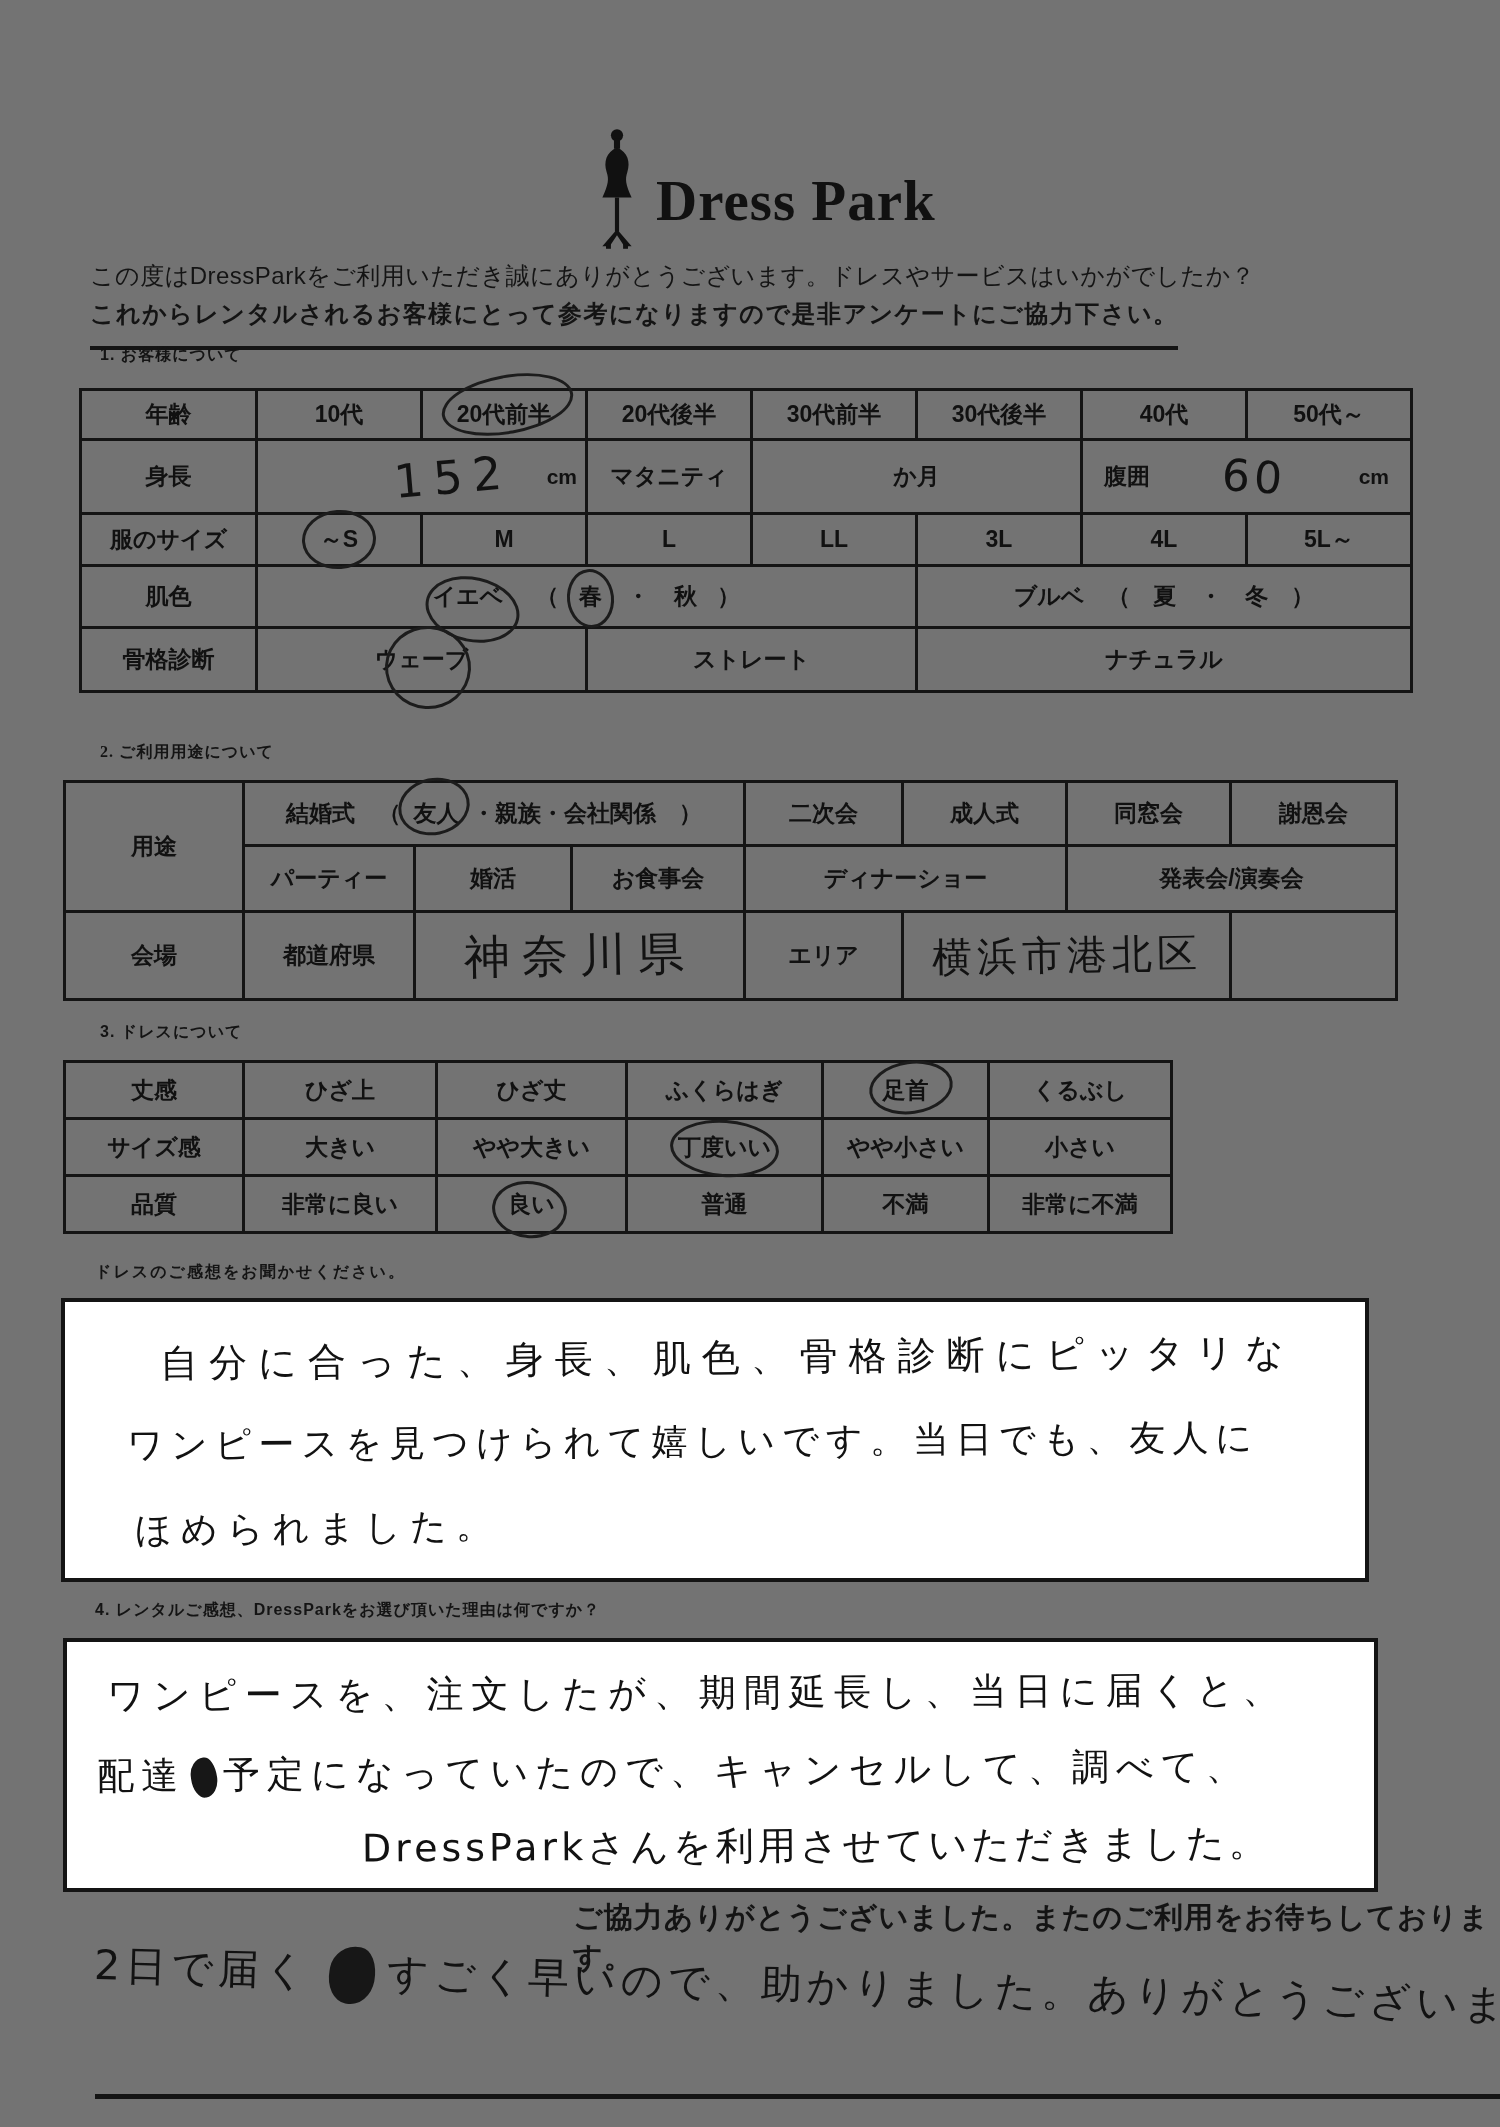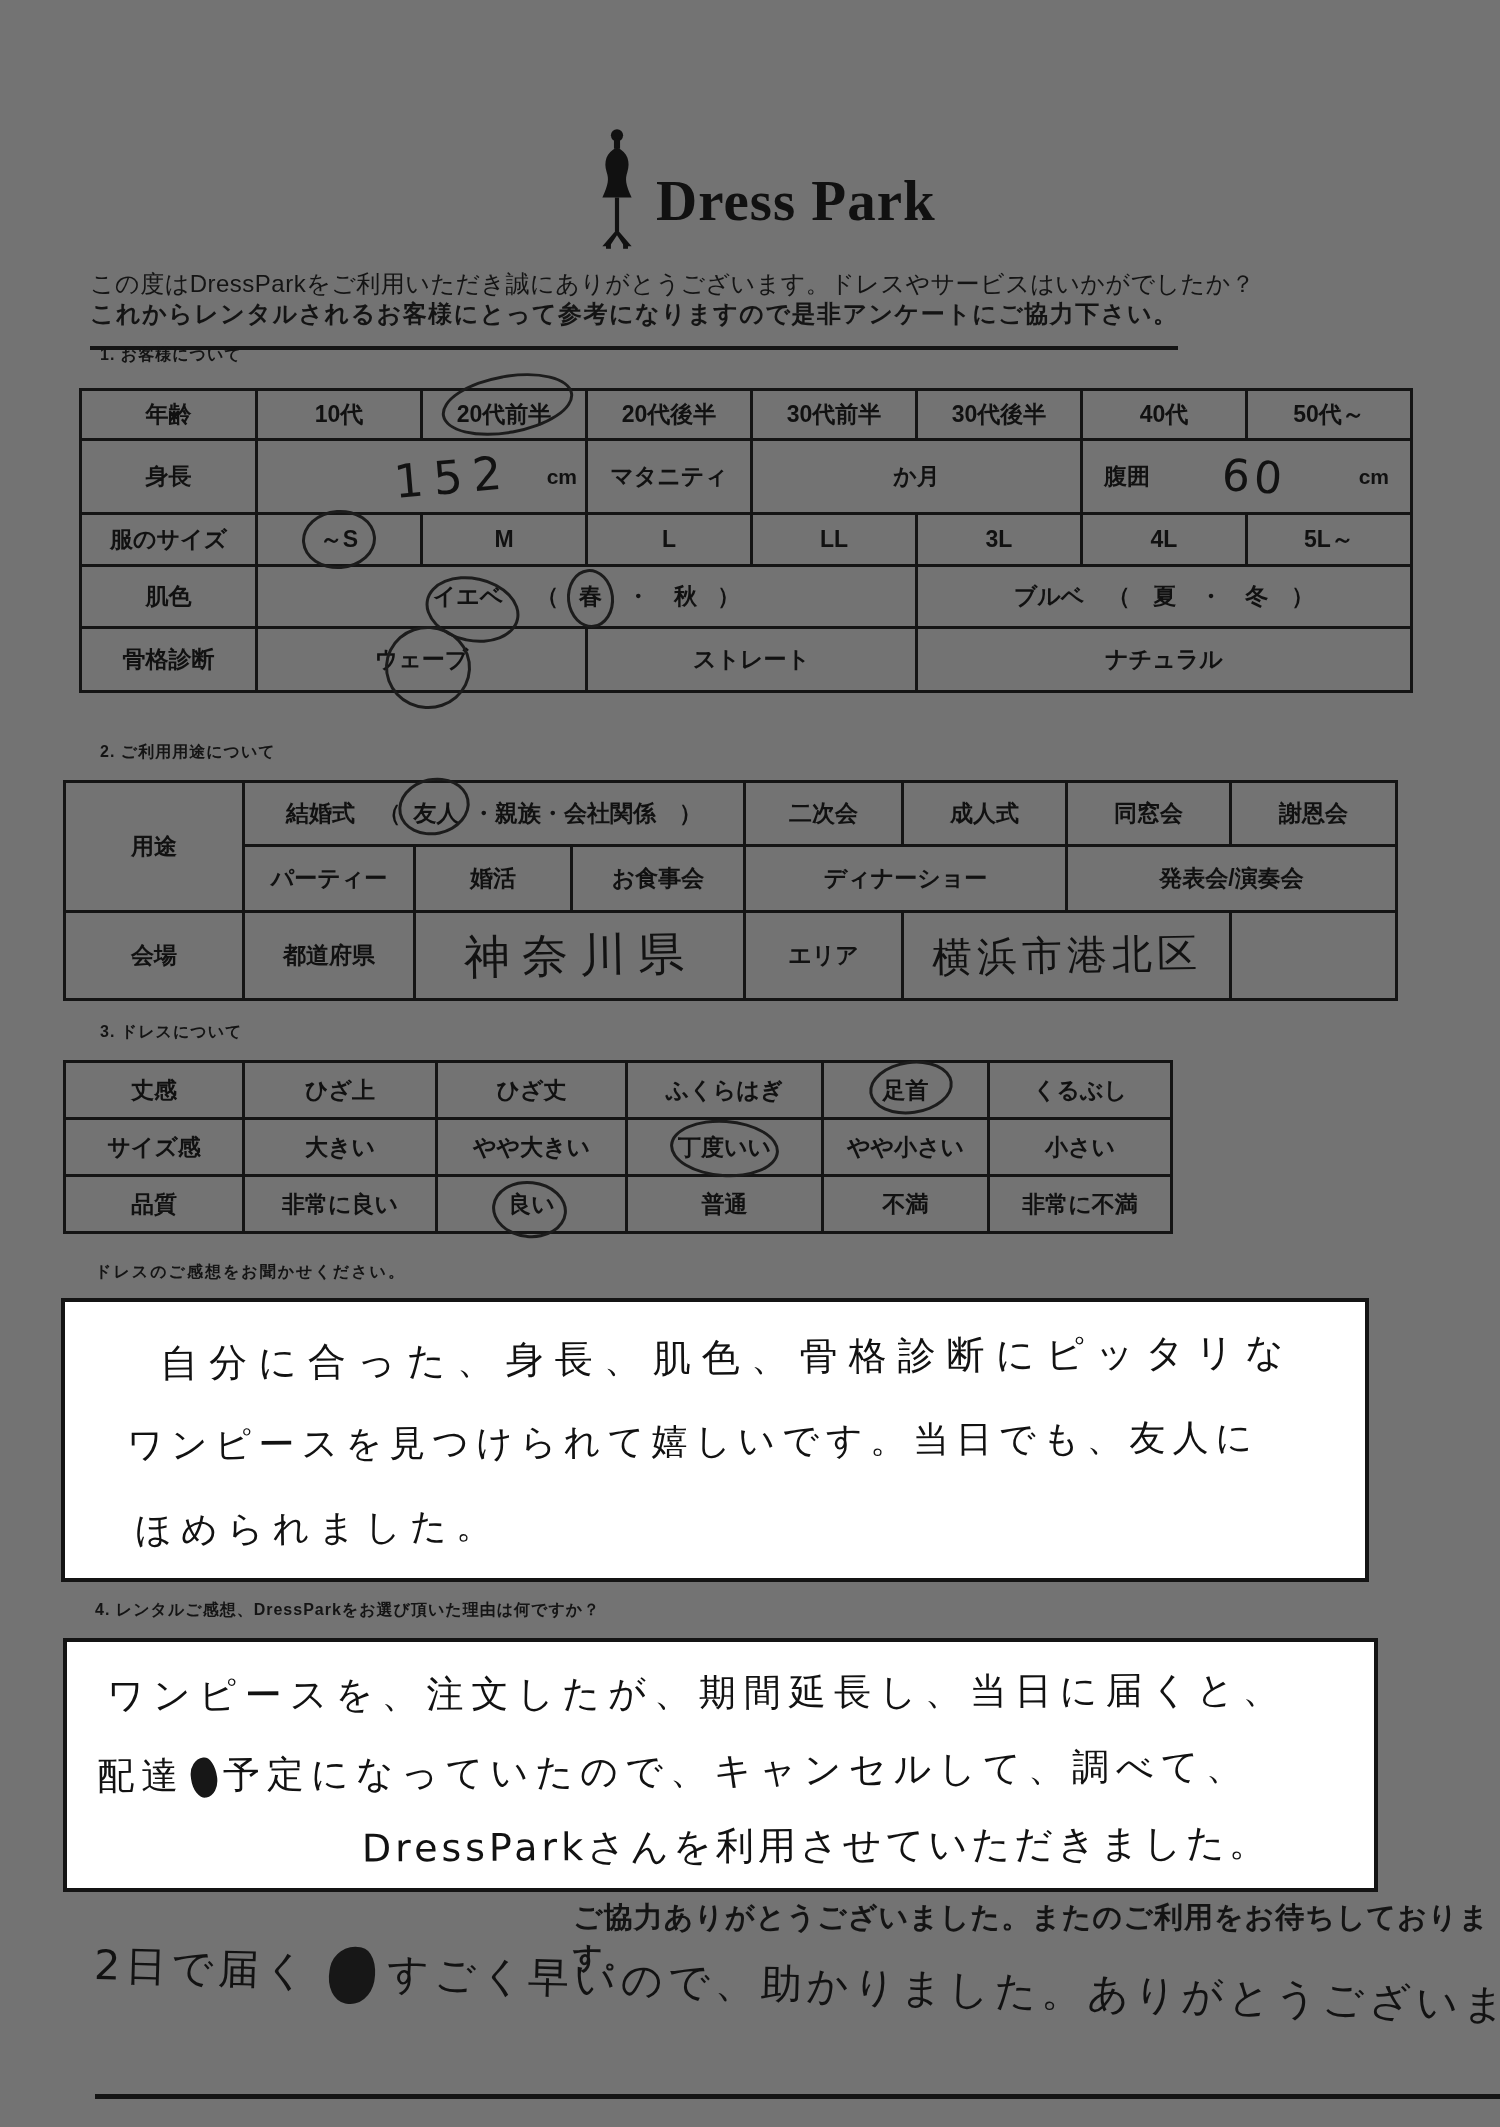--- a/index.html
+++ b/index.html
@@ -10,21 +10,21 @@
     font-family:"Liberation Sans","DejaVu Sans",sans-serif;color:#141414;
   }
   
   .logo{position:absolute;left:592px;top:128px;display:flex;align-items:flex-start;}
   .logo svg{display:block;}
   .brand{
     font-family:"Liberation Serif","DejaVu Serif",serif;font-weight:bold;
     font-size:57px;letter-spacing:1px;color:#111;margin:40px 0 0 14px;
   }
   
-  .intro1{position:absolute;left:90px;top:268px;font-size:24px;font-weight:500;letter-spacing:0.5px;}
+  .intro1{position:absolute;left:90px;top:260px;font-size:24px;font-weight:500;letter-spacing:0.5px;}
   .intro2{
     position:absolute;left:90px;top:298px;font-size:24px;font-weight:bold;letter-spacing:1.5px;
     border-bottom:4px solid #141414;padding-bottom:16px;
   }
   .sec-h{position:absolute;font-size:16px;font-weight:bold;letter-spacing:1px;}
   
   table.sheet{border-collapse:collapse;position:absolute;table-layout:fixed;}
   table.sheet td{
     border:3px solid #141414;text-align:center;vertical-align:middle;
     font-weight:bold;font-size:23px;color:#111;padding:0 3px;position:relative;
@@ -152,21 +152,21 @@
     </tr>
     <tr style="height:64px;">
       <td>骨格診断</td>
       <td colspan="2"><span class="circled c-wave">ウェーブ</span></td>
       <td colspan="2">ストレート</td>
       <td colspan="3">ナチュラル</td>
     </tr>
   </tbody>
     </table>
 
-  <div class="sec-h" style="left:100px;top:742px;">2. ご利用用途について</div>
+  <div class="sec-h" style="left:100px;top:742px;font-family:Liberation Serif, serif;">2. ご利用用途について</div>
 
   <table class="sheet" style="left:63px;top:780px;width:1332px;">
     <colgroup>
       <col style="width:179px;">
         <col style="width:171px;">
         <col style="width:157px;">
         <col style="width:173px;">
       <col style="width:158px;">
         <col style="width:164px;">
         <col style="width:164px;">

